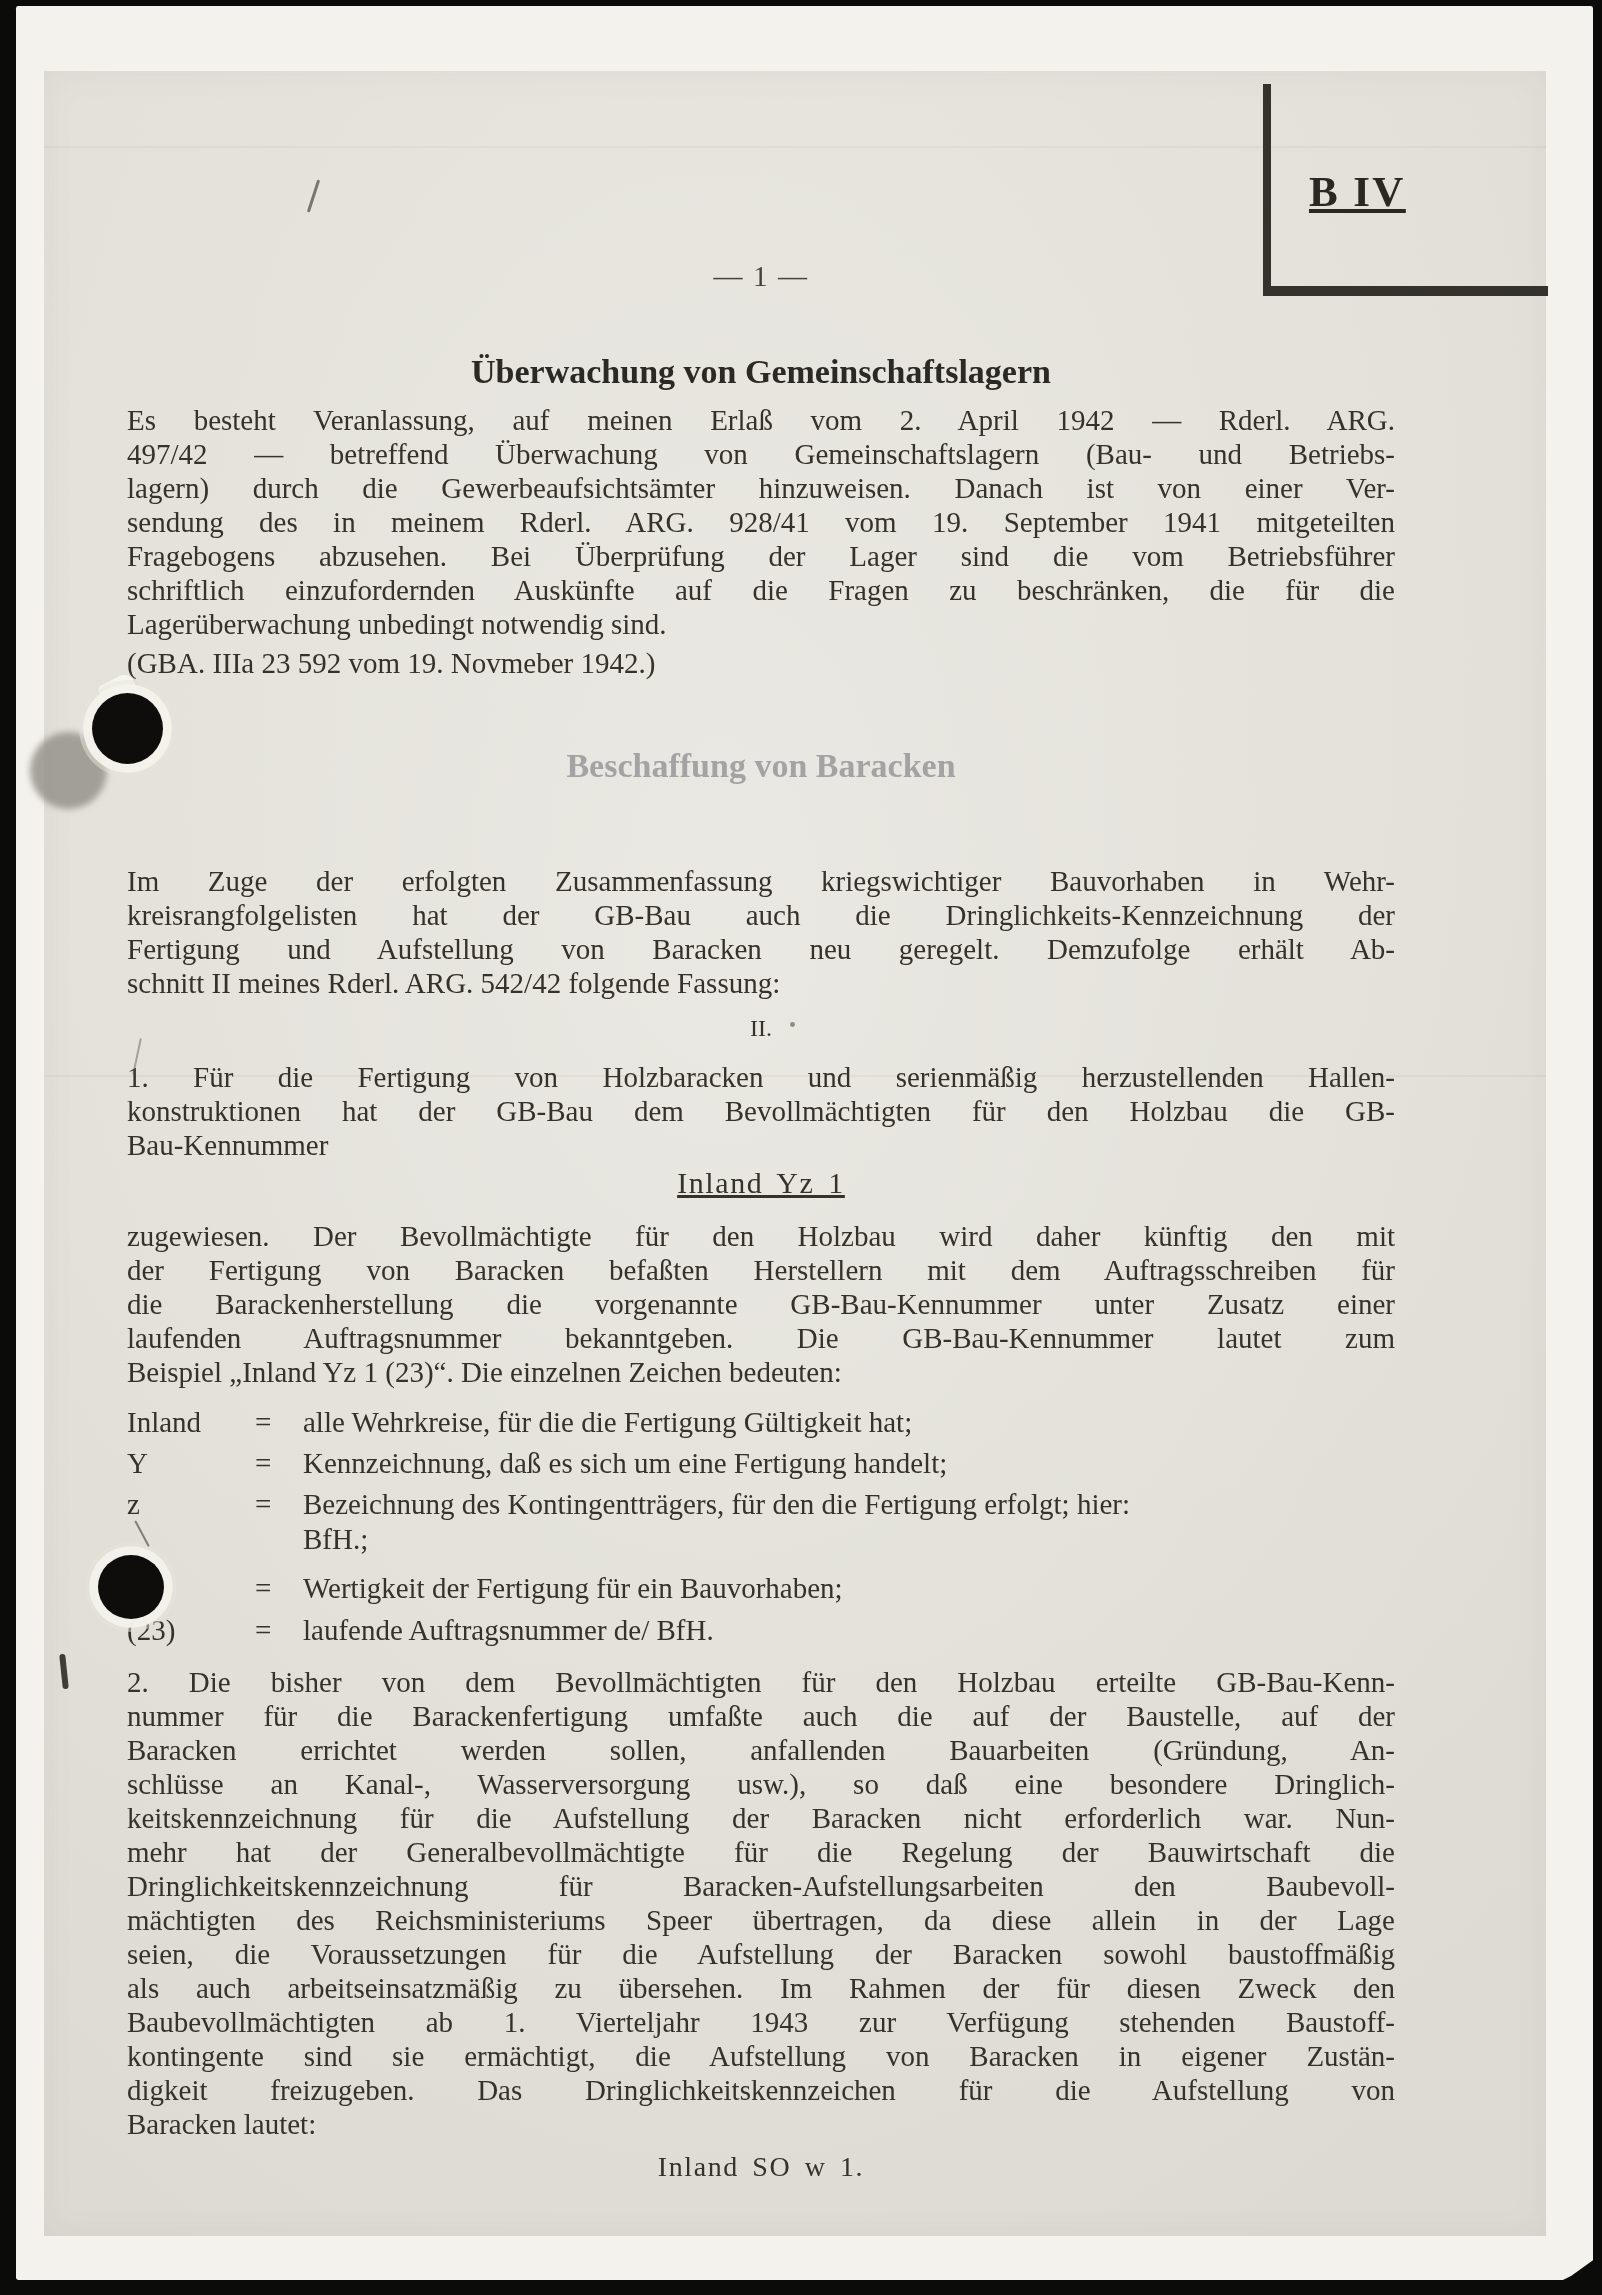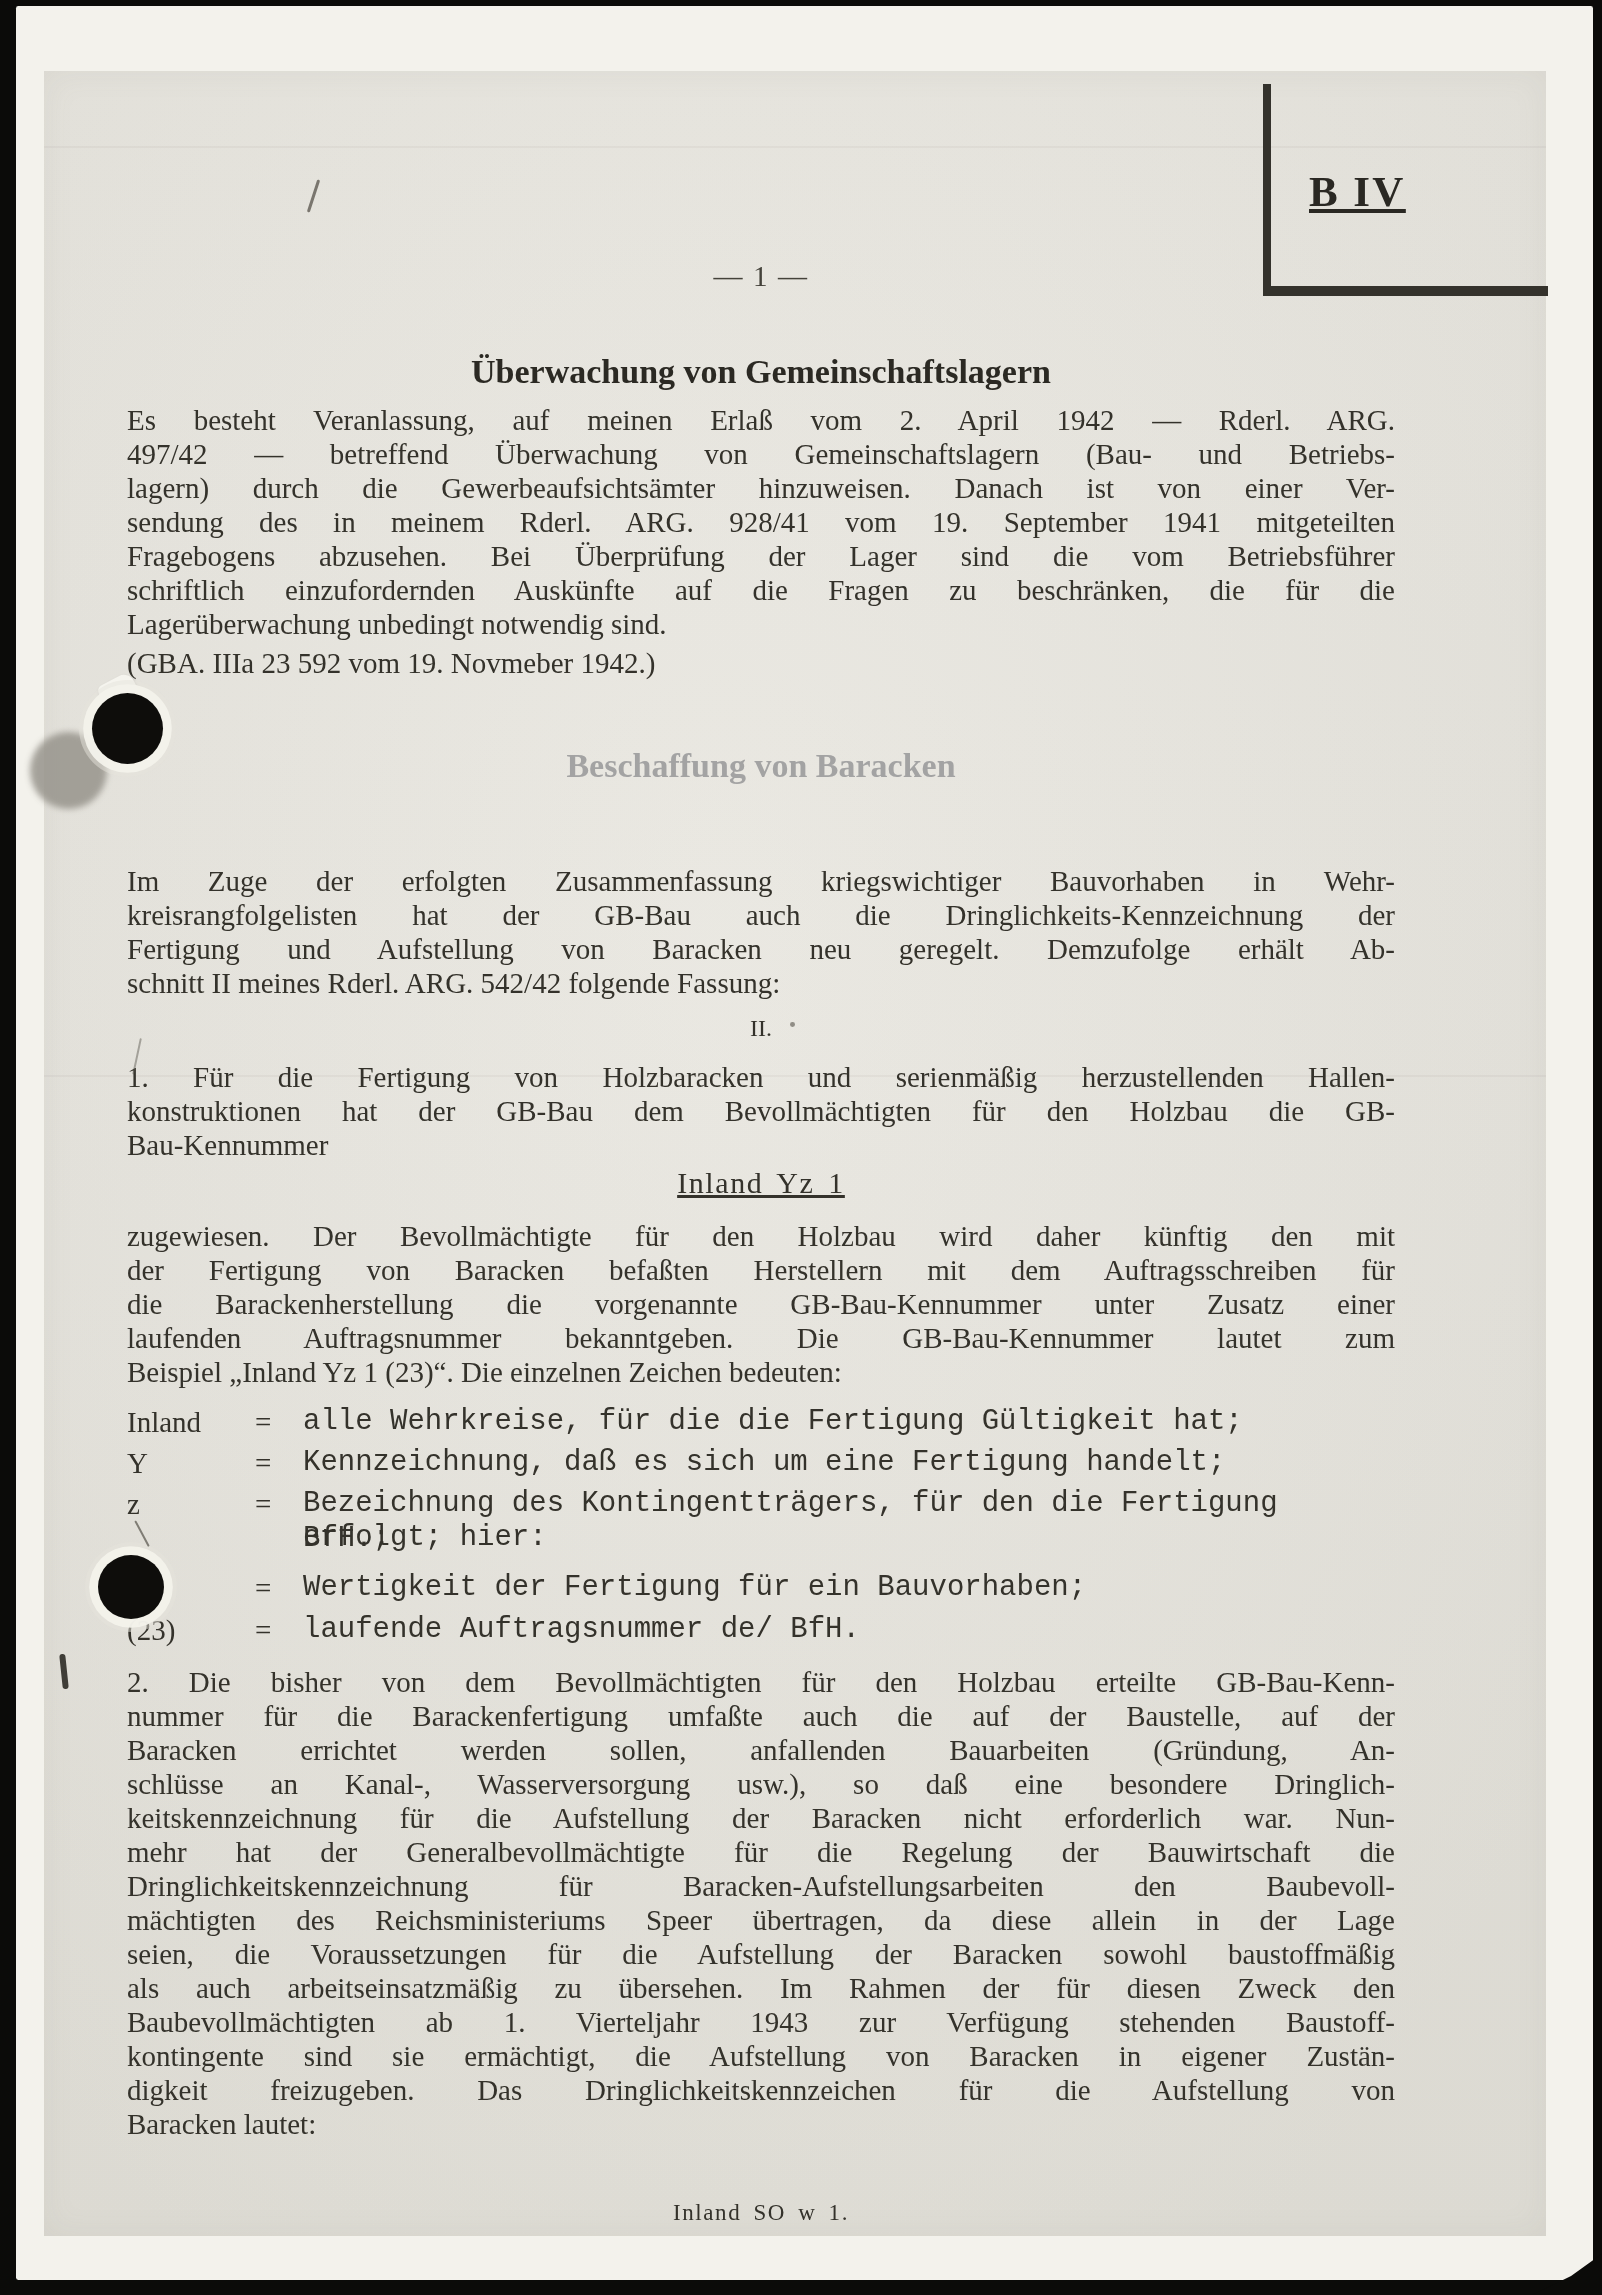--- a/index.html
+++ b/index.html
@@ -46,28 +46,28 @@
   .h1{top:337px;font-size:34px;font-weight:bold;color:#2b2923;line-height:38px;margin-top:16px;}
   .h2{top:747px;font-size:34px;font-weight:bold;color:#a3a3a3;line-height:38px;}
   .p1{top:403px;}
   .gba{top:646px;}
   .intro{top:864px;}
   .roman{top:1011px;font-size:24px;}
   .pfuer{top:1060px;}
   .code1{top:1166px;font-size:30px;letter-spacing:1.6px;word-spacing:4.8px;text-decoration:underline;}
   .pzug{top:1219px;}
   .p2{top:1665px;}
-  .code2{top:2150px;font-size:23px;letter-spacing:1.6px;word-spacing:4.8px;margin-top:46px;}
+  .code2{top:2150px;font-size:28px;letter-spacing:1.6px;word-spacing:4.8px;}
   .tline{text-align:justify;text-align-last:justify;}
   .tline.last{text-align-last:left;font-family:Liberation Serif, serif;}
   
   .defrow{position:absolute;color:#34322b;font-size:29px;line-height:34px;}
   .defterm{position:absolute;left:127px;top:0;width:120px;}
   .defeq{position:absolute;left:255px;top:0;width:42px;}
-  .defdesc{position:absolute;left:303px;top:0;width:1091px;font-family:Liberation Mono, monospace;}
+  .defdesc{position:absolute;left:303px;top:0;width:1091px;}
   .r1{top:1405px;} .r2{top:1446px;} .r3{top:1487px;} .r3c{top:1522px;}
   .r4{top:1571px;} .r5{top:1613px;}
   
   .punch{
     position:absolute;border-radius:50%;
     background:#0e0d0b;
     box-shadow:0 0 0 8.8px rgba(243,242,235,0.95),0 0 0 13px rgba(230,228,220,0.5);
   }
   .punch.top{left:92px;top:693px;width:71px;height:71px;}
   .punch.bottom{left:98px;top:1555px;width:66px;height:64px;}

